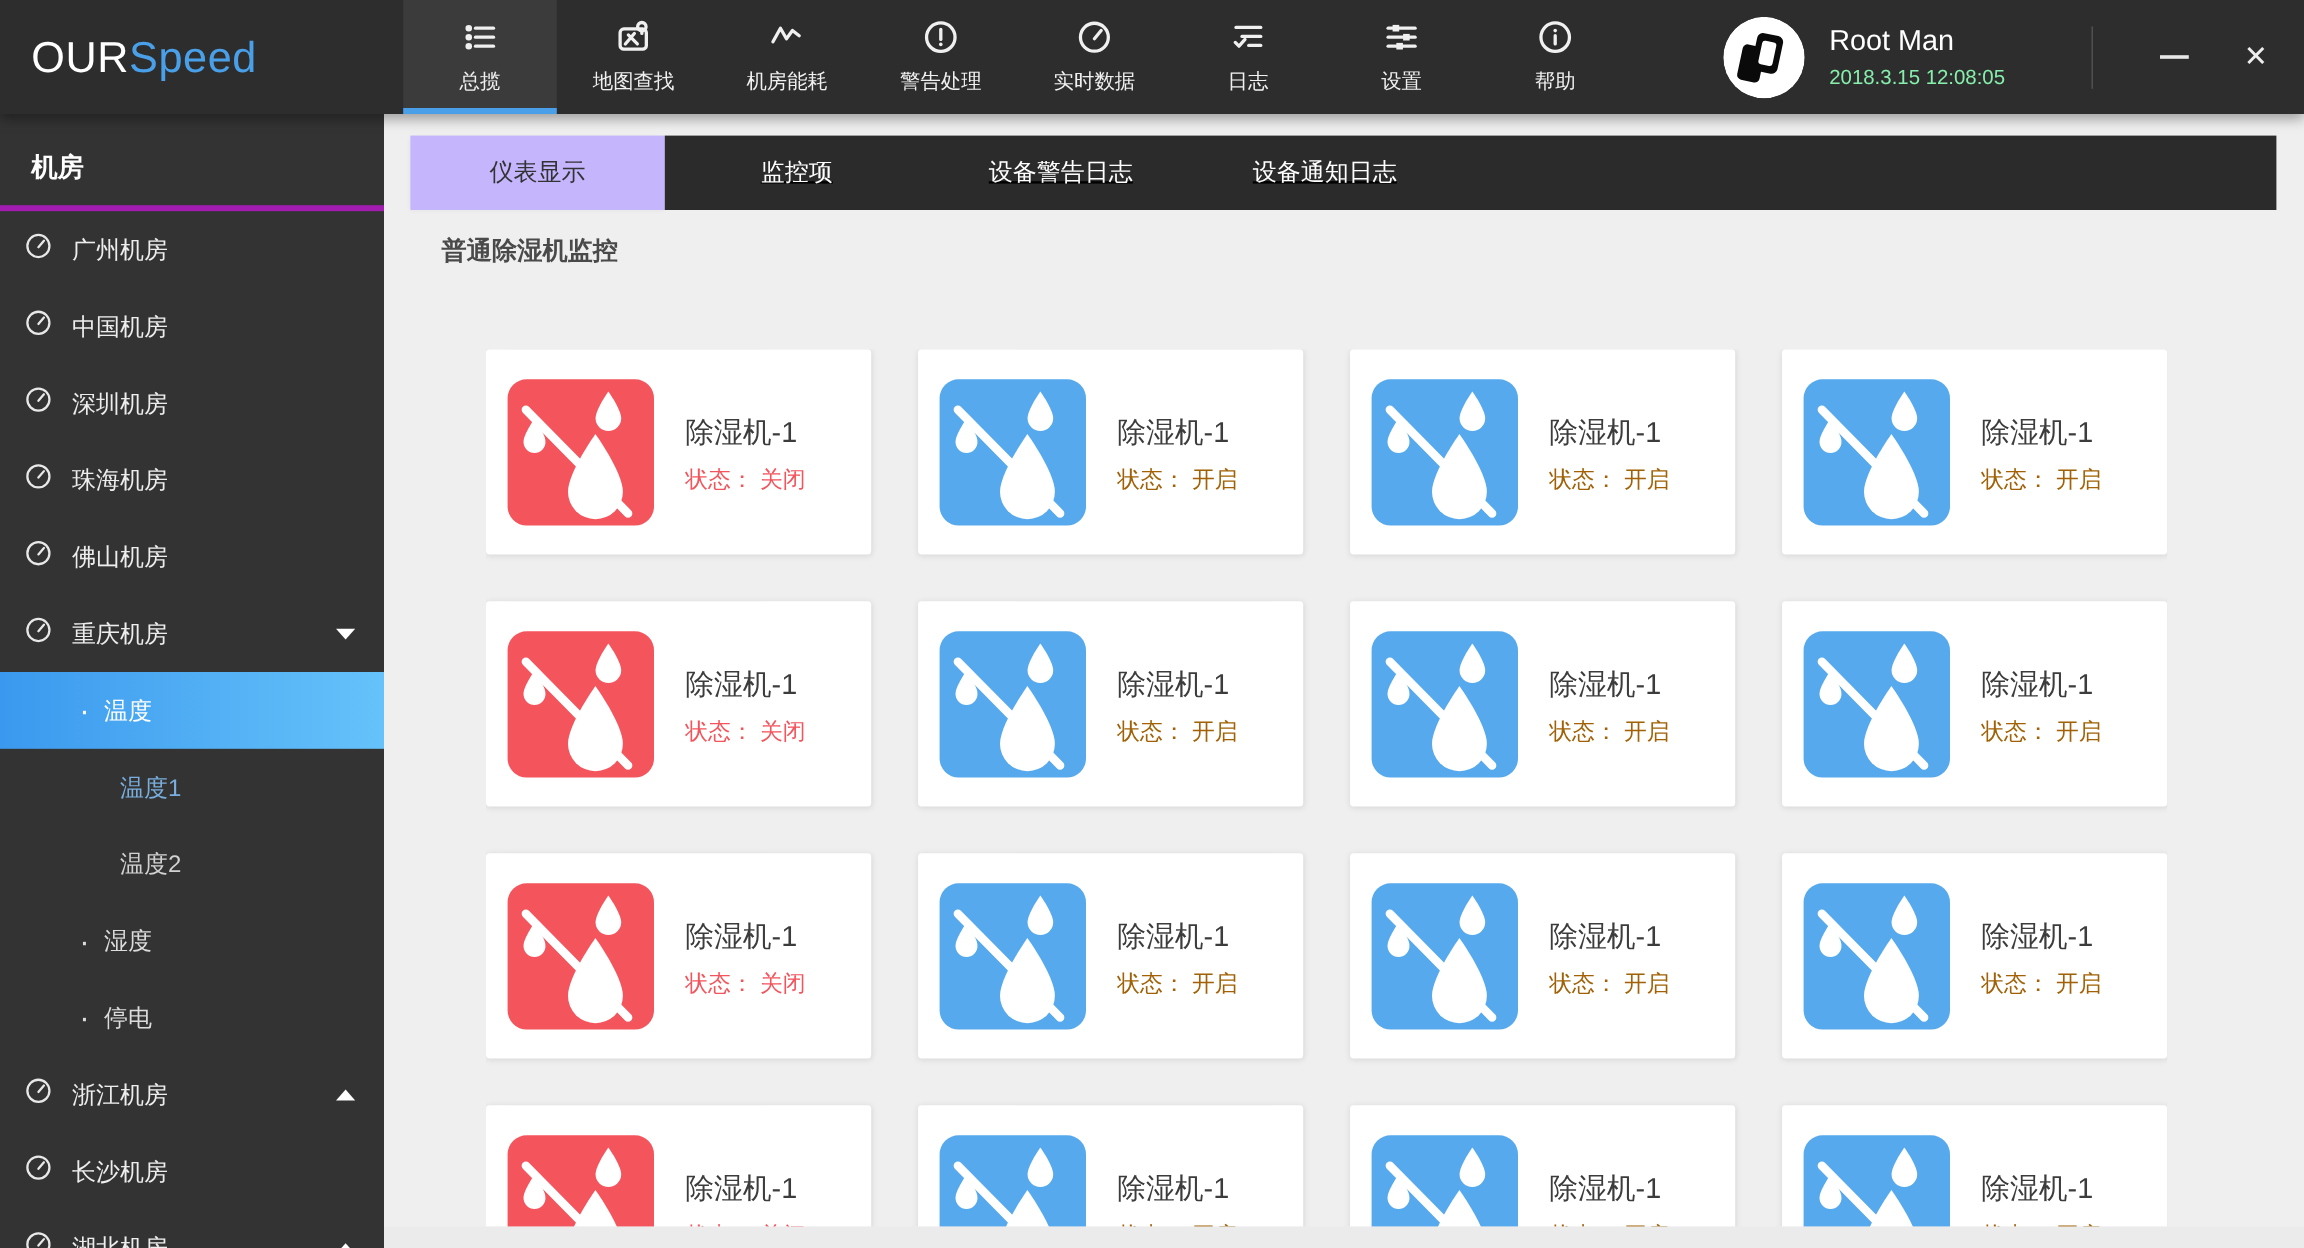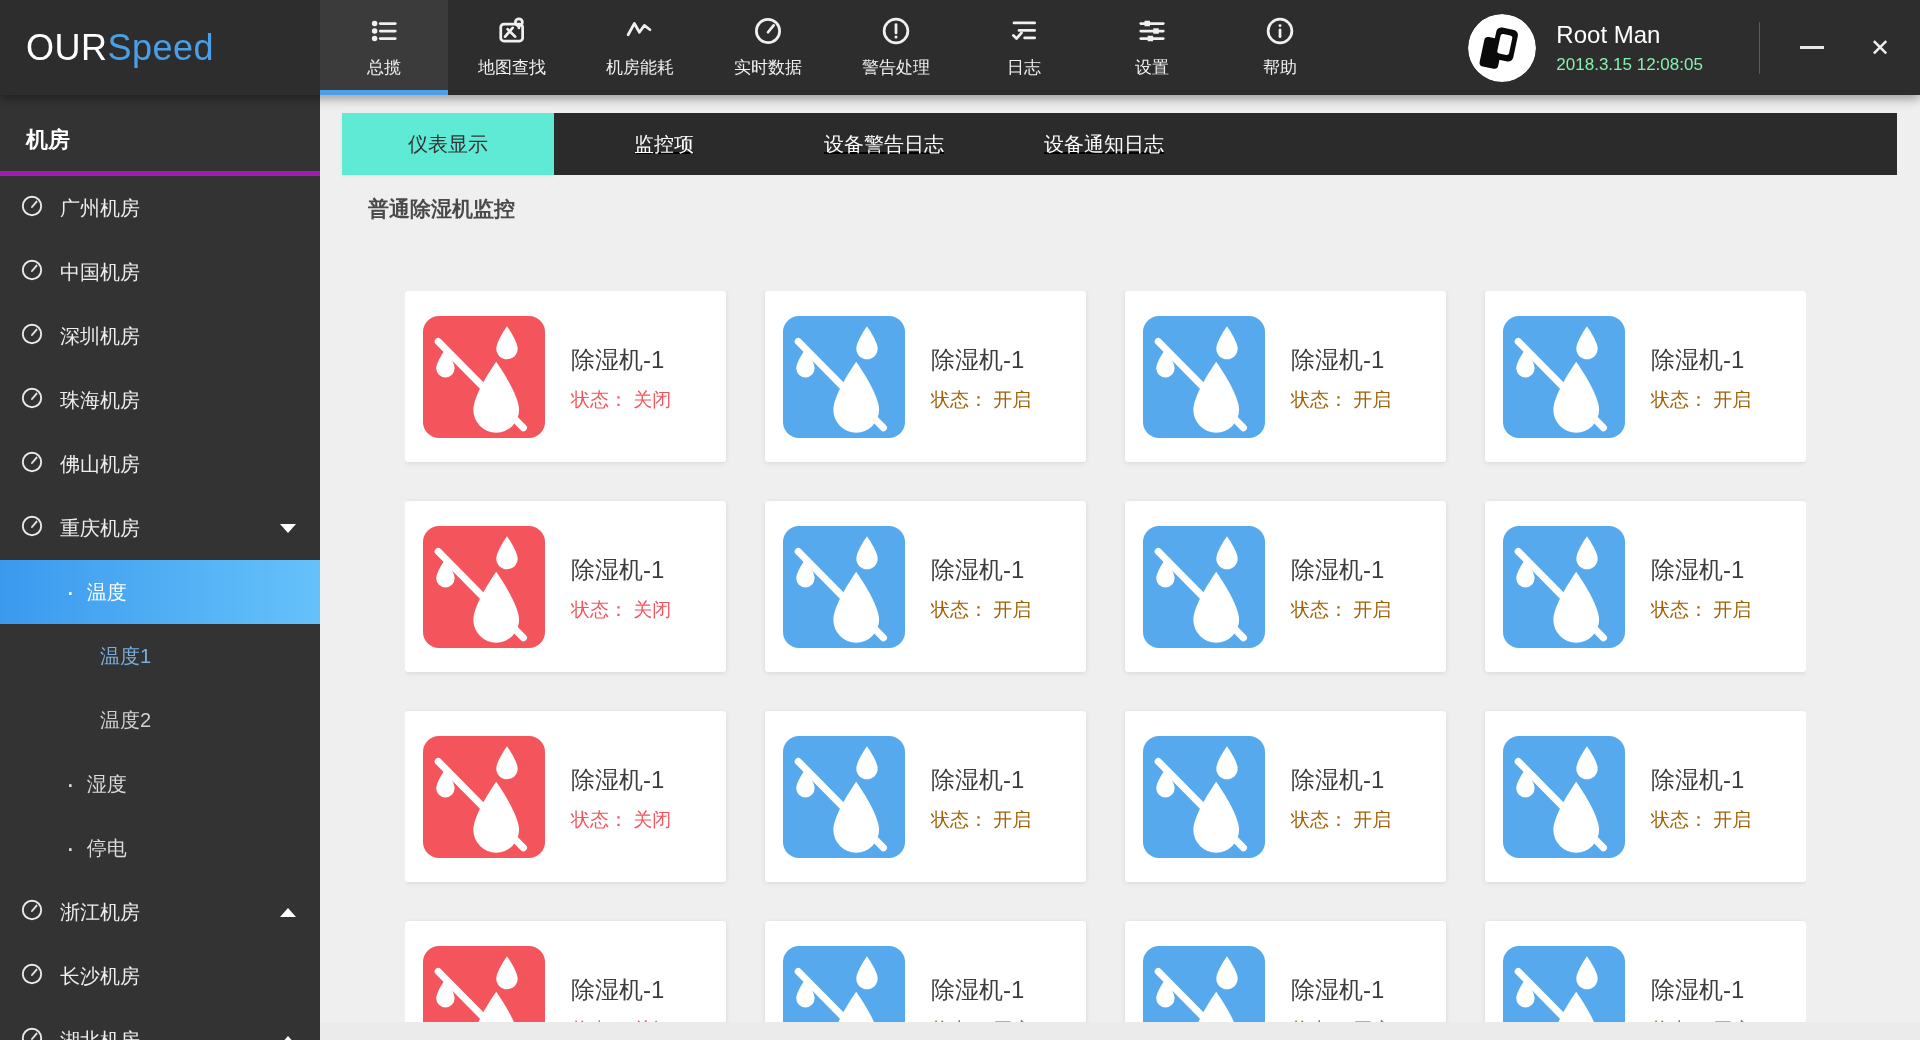--- a/index.html
+++ b/index.html
@@ -6,21 +6,21 @@
   html,body { width:1920px; height:1040px; overflow:hidden; }
   body {
     font-family:"Liberation Sans","DejaVu Sans",sans-serif;
     background:#efefef; position:relative;
     --accent:#4aa0e8; --card-red:#f4545c; --card-blue:#55a9ec;
     --grad-a:#3a99ee; --grad-b:#66c2fa;
   }
   
   .header { position:absolute; top:0; left:0; width:1920px; height:95px;
     background:#2d2d2d; display:flex; align-items:stretch; z-index:20;
-    box-shadow:0 4px 10px rgba(0,0,0,.35); }
+    box-shadow:0 4px 10px rgba(0,0,0,.35);gap:16px; }
   .logo { width:320px; display:flex; align-items:center; padding-left:26px;
     font-size:36px; letter-spacing:.5px; }
   .logo .p1 { color:#fff; font-weight:500; }
   .logo .p2 { color:var(--accent); font-weight:500; }
   .nav { display:flex; }
   .nav-item { width:128px; display:flex; flex-direction:column; align-items:center;
     justify-content:center; gap:10px; position:relative; cursor:pointer; }
   .nav-item.active { background:#3b3b3b; }
   .nav-item.active::after { content:""; position:absolute; left:0; right:0; bottom:0;
     height:5px; background:var(--accent); }
@@ -49,21 +49,21 @@
   .arrow.up { border-left:8px solid transparent; border-right:8px solid transparent; border-bottom:9px solid #fff; }
   .side-item.sub { padding-left:66px; color:#dcdcdc; }
   .side-item.sub .bullet { margin-right:12px; font-size:26px; line-height:1; }
   .side-item.sub.selected { background:linear-gradient(90deg,var(--grad-a),var(--grad-b)); color:#fff; }
   .side-item.subsub { padding-left:100px; color:#d2d2d2; }
   .side-item.subsub.hl { color:#79aede; }
   
   .main { position:absolute; top:95px; left:320px; width:1600px; height:945px; background:#efefef; }
   .tab-row { position:absolute; top:18px; left:22px; right:23px; height:62px; display:flex; }
   .tab { line-height:62px; text-align:center; font-size:20px; cursor:pointer; white-space:nowrap; }
-  .tab.light { width:212px; background:#5eead4; color:#333; box-shadow:0 1px 4px rgba(0,0,0,.06); }
+  .tab.light { width:212px; background:#c4b5fd; color:#333; box-shadow:0 1px 4px rgba(0,0,0,.06); }
   .tab-dark-bar { flex:1; background:#2b2b2b; display:flex;text-decoration:underline; }
   .tab.dark { width:220px; color:#fff; }
   .section-title { position:absolute; top:100px; left:48px; font-size:21px; font-weight:bold; color:#4a4a4a; }
   .cards-viewport { position:absolute; top:196px; left:85px; width:1401px; height:733px; overflow:hidden; }
   .cards-grid { display:grid; grid-template-columns:repeat(4,321px); grid-auto-rows:171px; gap:39px; }
   .card { background:#fff; border-radius:3px; box-shadow:0 1px 5px rgba(0,0,0,.10);
     display:flex; align-items:center; cursor:pointer; }
   .card-icon { width:122px; height:122px; margin-left:18px; border-radius:16px; flex:0 0 auto;
     display:flex; align-items:center; justify-content:center; }
   .card.off .card-icon { background:var(--card-red); }
@@ -121,38 +121,38 @@
               <polyline points="2.5,15 7.5,6 11.5,13 15.5,7.5 20,11"></polyline>
             </g>
           </svg>
         </span>
         <div class="nav-label">机房能耗</div>
       </div>
       <div class="nav-item">
         <span class="nav-icon">
           <svg viewBox="0 0 24 24">
             <g fill="none" stroke="#f0f0f0" stroke-width="2.2" stroke-linecap="round" stroke-linejoin="round">
-              <circle cx="12" cy="12" r="9.3"></circle>
-              <line x1="12" y1="13" x2="16.5" y2="7.5"></line>
-            </g>
-          </svg>
-        </span>
-        <div class="nav-label">实时数据</div>
-      </div>
-      <div class="nav-item">
-        <span class="nav-icon">
-          <svg viewBox="0 0 24 24">
-            <g fill="none" stroke="#f0f0f0" stroke-width="2.2" stroke-linecap="round" stroke-linejoin="round">
               <circle cx="12" cy="12" r="9.5"></circle>
               <line x1="12" y1="6.8" x2="12" y2="13.5"></line>
               <circle cx="12" cy="16.8" r="1.2" fill="#f0f0f0" stroke="none"></circle>
             </g>
           </svg>
         </span>
         <div class="nav-label">警告处理</div>
+      </div>
+      <div class="nav-item">
+        <span class="nav-icon">
+          <svg viewBox="0 0 24 24">
+            <g fill="none" stroke="#f0f0f0" stroke-width="2.2" stroke-linecap="round" stroke-linejoin="round">
+              <circle cx="12" cy="12" r="9.3"></circle>
+              <line x1="12" y1="13" x2="16.5" y2="7.5"></line>
+            </g>
+          </svg>
+        </span>
+        <div class="nav-label">实时数据</div>
       </div>
       <div class="nav-item">
         <span class="nav-icon">
           <svg viewBox="0 0 24 24">
             <g fill="none" stroke="#f0f0f0" stroke-width="2.2" stroke-linecap="round" stroke-linejoin="round">
               <line x1="4" y1="5.5" x2="20.5" y2="5.5"></line>
               <line x1="8" y1="11.5" x2="20.5" y2="11.5"></line>
               <polyline points="3.5,15.5 6,18 10,13.5"></polyline>
               <line x1="12.5" y1="17.5" x2="20.5" y2="17.5"></line>
             </g>

